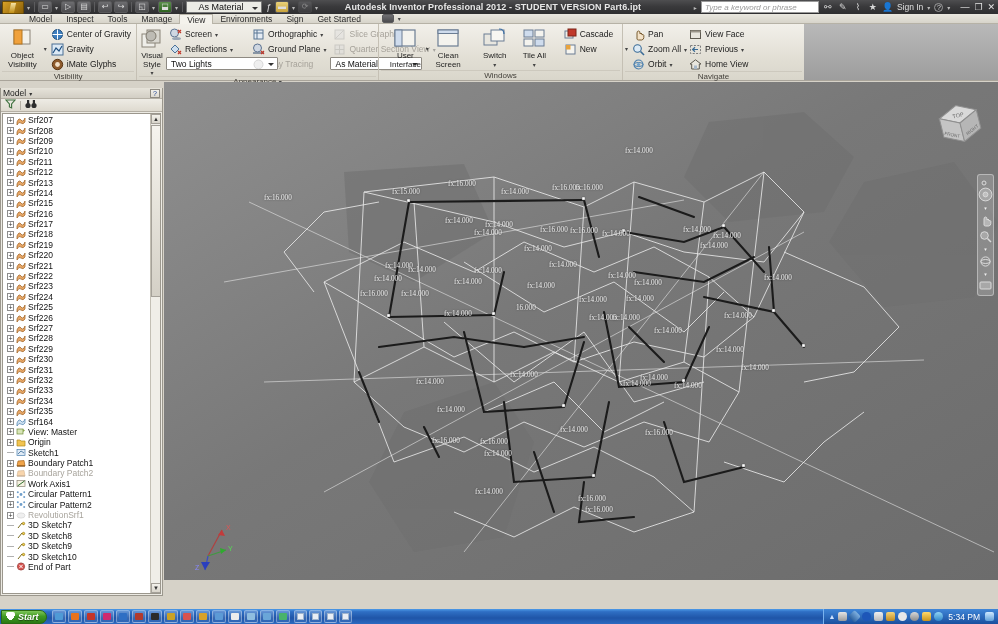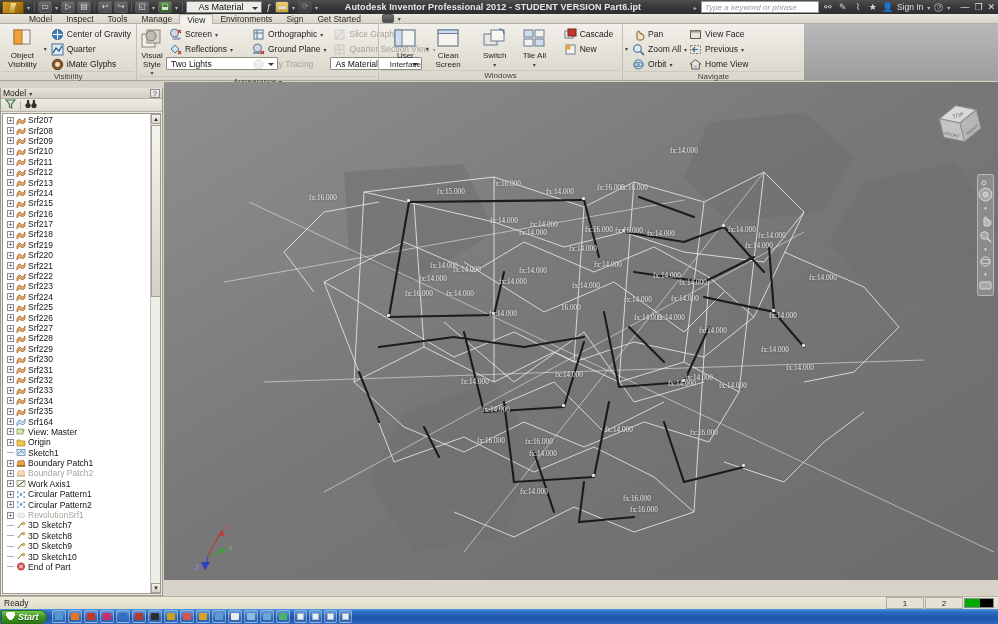--- a/index.html
+++ b/index.html
@@ -152,21 +152,21 @@
   
   .viewport {
     position:absolute;left:164px;top:82px;width:834px;height:498px;
     background:linear-gradient(150deg,#8d8d8d 0%,#7c7c7c 30%,#757575 55%,#6e6e6e 100%);
     overflow:hidden;
   }
   .vp-svg { position:absolute; left:0; top:0; }
   .dim-label {
     position:absolute; color:#f2f2f2; font-size:7.2px;
     font-family:"Liberation Serif", serif; white-space:nowrap;
-    text-shadow:0 0 2px rgba(0,0,0,.55); pointer-events:none;margin-left:45px;
+    text-shadow:0 0 2px rgba(0,0,0,.55); pointer-events:none;
   }
   
   .viewcube { position:absolute; left:765px; top:10px; width:62px; height:62px; }
   .navbar {
     position:absolute; right:4px; top:92px; width:17px; height:122px;
     background:rgba(200,200,200,.30); border:1px solid rgba(235,235,235,.45);
     border-radius:3px; display:flex;flex-direction:column;align-items:center;
     padding-top:3px; gap:3px;
   }
   .nav-ico{width:13px;height:13px;position:relative;opacity:.8;}
@@ -321,21 +321,21 @@
             </span>
             <span class="lbl">Center of Gravity</span>
           </div>
           <div class="smbtn">
             <span class="smico">
               <svg width="13" height="13" viewBox="0 0 13 13">
                   <rect x="1" y="1" width="11" height="11" fill="#dce9f5" stroke="#4a6f93"></rect>
                   <path d="M2 10 L5 5 L8 8 L11 3" stroke="#1d4f80" fill="none" stroke-width="1.2"></path>
                 </svg>
             </span>
-            <span class="lbl">Quarter</span>
+            <span class="lbl">Gravity</span>
           </div>
           <div class="smbtn">
             <span class="smico">
               <svg width="13" height="13" viewBox="0 0 13 13">
                   <circle cx="6.5" cy="6.5" r="5.2" fill="#8d5a2b" stroke="#5a3615"></circle>
                   <circle cx="6.5" cy="6.5" r="2.4" fill="#f1e0c8"></circle>
                 </svg>
             </span>
             <span class="lbl">iMate Glyphs</span>
           </div>
@@ -1143,30 +1143,20 @@
         <polygon points="34,28 28,26 29,32" fill="#2faa2f"></polygon>
         <text x="36" y="29" font-size="7" fill="#5d5" font-family="Liberation Sans, sans-serif">Y</text>
         <line x1="16" y1="34" x2="13" y2="48" stroke="#3a4fc0" stroke-width="1.2"></line>
         <polygon points="13,48 9,40 18,40" fill="#2b3fbe"></polygon>
         <text x="3" y="48" font-size="7" fill="#88f" font-family="Liberation Sans, sans-serif">Z</text>
       </svg>
     </div>
   </div>
 
 
-  <div class="statusbar">
-    <span class="status-text">Ready</span>
-    <span style="margin-left:auto;display:flex;align-items:center;gap:1px;padding-right:4px">
-      <span class="st-cell" style="width:38px">1</span>
-      <span class="st-cell" style="width:38px">2</span>
-      <span class="st-bar">
-          <i></i>
-        </span>
-    </span>
-  </div>
 
   <div class="taskbar">
     <div class="startbtn">
       <span class="flag"></span>
       <span>Start</span>
     </div>
     <div class="tb-items" id="tbitems">
         <span class="tbi">
           <span style="position: absolute; inset: 2px; border-radius: 1px; background: rgb(79, 154, 214);"></span>
         </span>
@@ -1220,15 +1210,29 @@
         <span class="tbi" style="width: 13px;">
           <span style="position: absolute; inset: 2px; background: rgb(233, 238, 245); border: 1px solid rgb(159, 180, 205);"></span>
         </span>
         <span class="tbi" style="width: 13px;">
           <span style="position: absolute; inset: 2px; background: rgb(233, 238, 245); border: 1px solid rgb(159, 180, 205);"></span>
         </span>
         <span class="tbi" style="width: 13px;">
           <span style="position: absolute; inset: 2px; background: rgb(233, 238, 245); border: 1px solid rgb(159, 180, 205);"></span>
         </span>
       </div>
+    <div class="tray">
+      <span style="color:#cfe3ff;font-size:7px">▲</span>
+      <span class="ti" style="background:linear-gradient(#e5e5e5,#9b9b9b)"></span>
+      <span class="ti" style="background:linear-gradient(#7fb0e0,#2a5f9e);transform:rotate(45deg)"></span>
+      <span class="ti" style="background:#1d56b8;border-radius:50%"></span>
+      <span class="ti" style="background:linear-gradient(#f0f0f0,#b9b9b9)"></span>
+      <span class="ti" style="background:linear-gradient(#f5d47a,#c08b1f);border-radius:2px"></span>
+      <span class="ti" style="background:#e8e8e8;border-radius:50%"></span>
+      <span class="ti" style="background:linear-gradient(#d8d8d8,#8a8a8a);border-radius:50%"></span>
+      <span class="ti" style="background:linear-gradient(#ffd86b,#c9951a)"></span>
+      <span class="ti" style="background:linear-gradient(#8fd3f4,#2f86c9);border-radius:50%"></span>
+      <span class="clock">5:34 PM</span>
+      <span class="ti" style="background:linear-gradient(#cfe9ff,#5e9fd8)"></span>
+    </div>
   </div>
 
 </div>
 
 </body></html>

